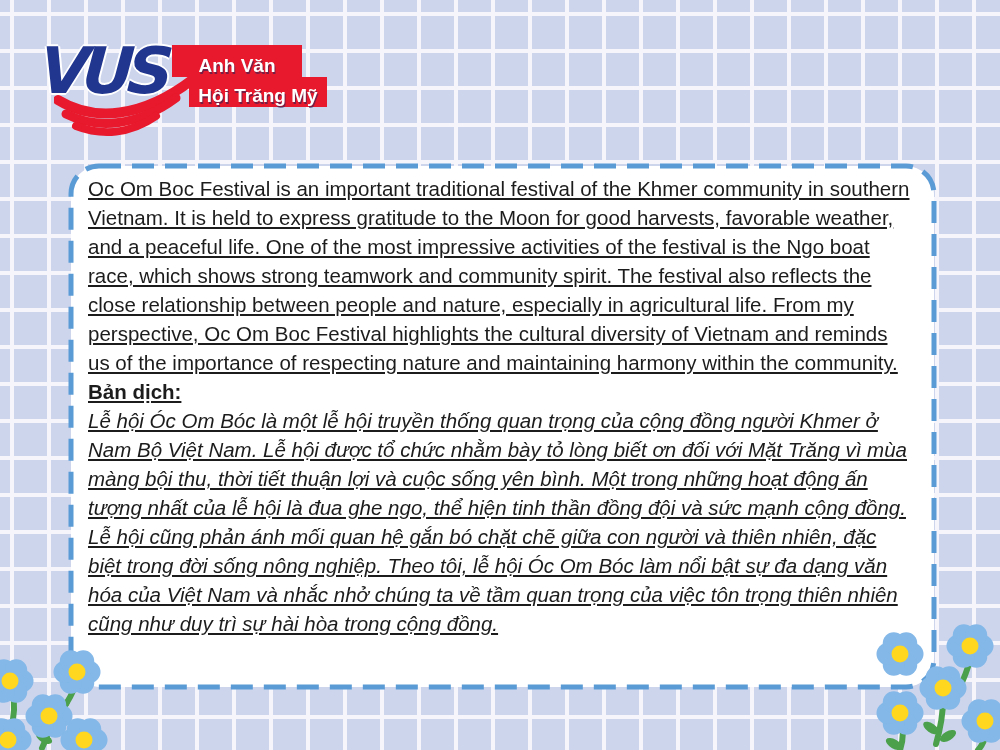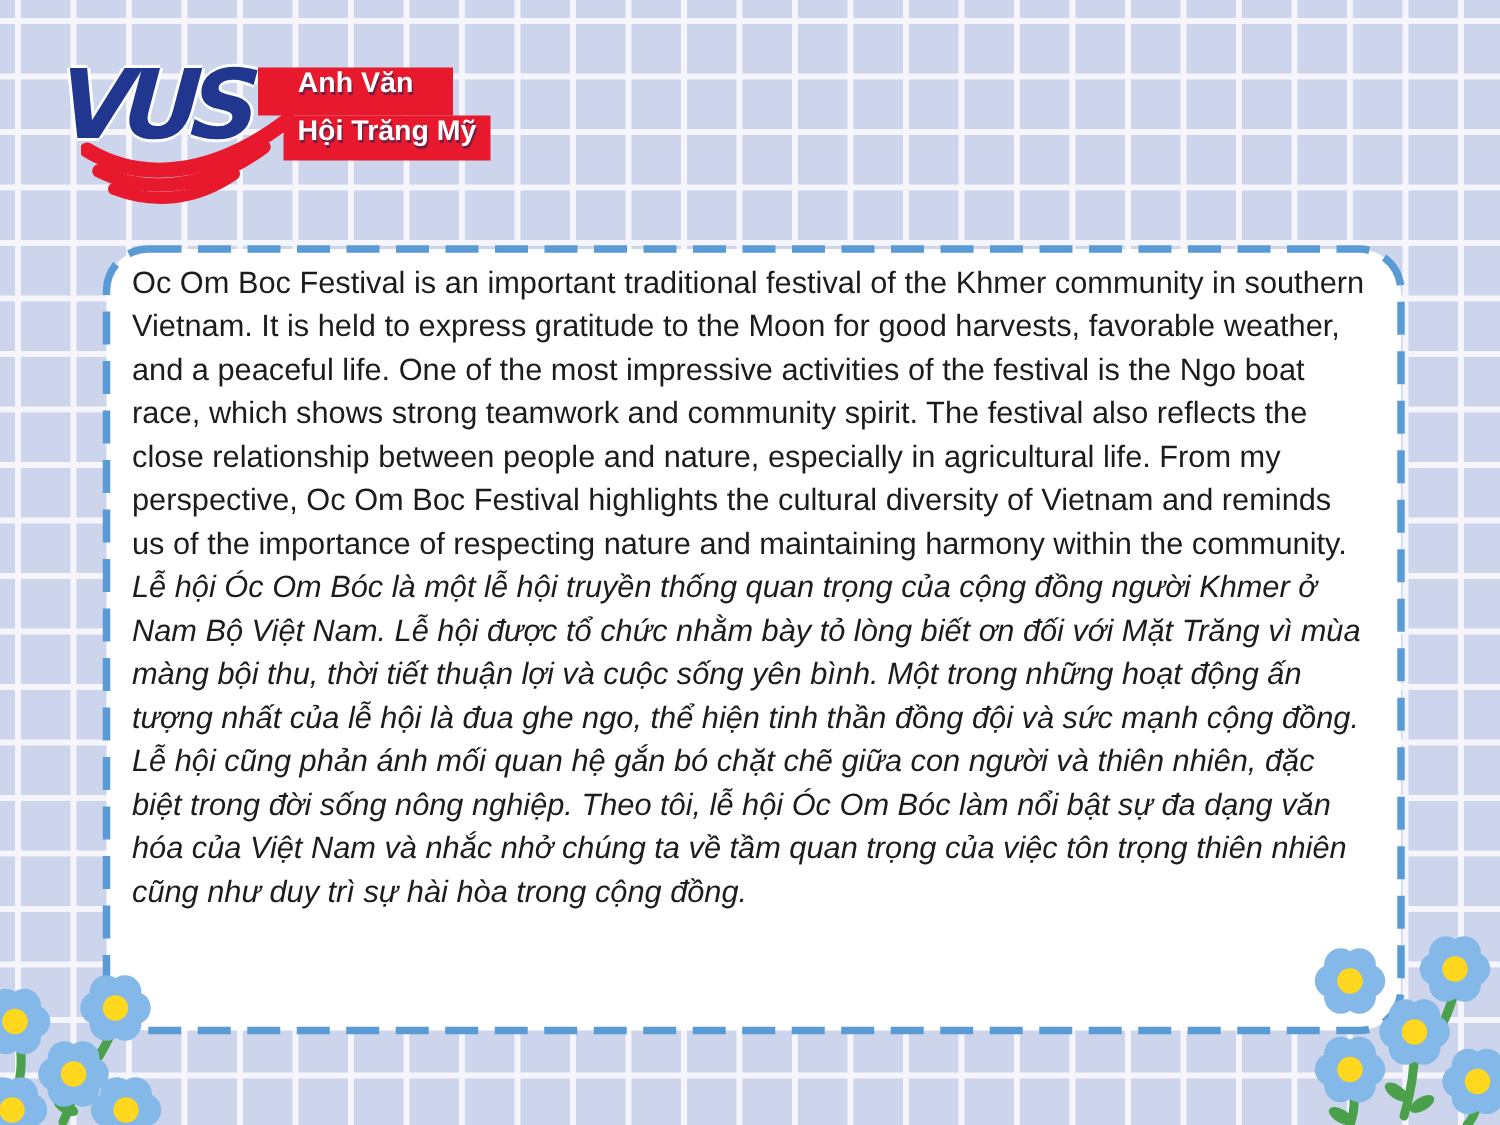--- a/index.html
+++ b/index.html
@@ -36,21 +36,21 @@
 
   
   .content-box {
     position: absolute; left: 68px; top: 163px;
     width: 869px; height: 527px;
   }
   .content-box svg.frame { position: absolute; inset: 0; }
   .content-inner {
     position: absolute; left: 20px; top: 11px; right: 24px;
     color: #1c1c1c;
-    font-size: 20.5px; line-height: 29px;
+    font-size: 20.5px; line-height: 29px; text-decoration: underline;
   }
   .para-en { margin: 0; }
   .label-translation { margin: 0; font-weight: bold; }
   .para-vi { margin: 0; font-style: italic; }
 
   
   .logo { position: absolute; left: 36px; top: 40px; width: 230px; height: 100px; }
   .logo-text {
     position: absolute; left: 4px; top: -6px;
     font-family: "DejaVu Sans", sans-serif;
@@ -58,21 +58,21 @@
     letter-spacing: -7px; color: #20368f;
     transform: skewX(-4deg);
     text-shadow: 2px 0 0 #fff, -2px 0 0 #fff, 0 2px 0 #fff, 0 -2px 0 #fff;
   }
   .logo-swoosh { position: absolute; left: 18px; top: 34px; }
 
   .banner {
     position: absolute;
     background: #e8192c; color: #ffffff;
     font-weight: bold; font-size: 19px;
-    display: flex; align-items: flex-start; justify-content: center;
+    display: flex; align-items: flex-end; justify-content: center;
     text-shadow: 1px 2px 0 rgba(25,35,90,0.55);
   }
   .banner-top    { left: 172px; top: 45px; width: 130px; height: 32px; }
   .banner-bottom { left: 189px; top: 77px; width: 138px; height: 30px; }
 
   
   .flowers-left  { position: absolute; left: 0; bottom: 0; }
   .flowers-right { position: absolute; right: 0; bottom: 0; }
 </style>
 </head>
@@ -80,20 +80,21 @@
 
 <div class="page">
 
 
   <div class="content-box">
     <svg class="frame" width="869" height="527" viewBox="0 0 869 527">
       <rect x="3" y="3" width="863" height="521" rx="28" fill="#ffffff" stroke="#5b9bd5" stroke-width="5" stroke-dasharray="22 11"></rect>
     </svg>
     <div class="content-inner">
       <p class="para-en">Oc Om Boc Festival is an important traditional festival of the Khmer community in southern Vietnam. It is held to express gratitude to the Moon for good harvests, favorable weather, and a peaceful life. One of the most impressive activities of the festival is the Ngo boat race, which shows strong teamwork and community spirit. The festival also reflects the close relationship between people and nature, especially in agricultural life. From my perspective, Oc Om Boc Festival highlights the cultural diversity of Vietnam and reminds us of the importance of respecting nature and maintaining harmony within the community.</p>
+      <p class="label-translation">Bản dịch:</p>
       <p class="para-vi">Lễ hội Óc Om Bóc là một lễ hội truyền thống quan trọng của cộng đồng người Khmer ở Nam Bộ Việt Nam. Lễ hội được tổ chức nhằm bày tỏ lòng biết ơn đối với Mặt Trăng vì mùa màng bội thu, thời tiết thuận lợi và cuộc sống yên bình. Một trong những hoạt động ấn tượng nhất của lễ hội là đua ghe ngo, thể hiện tinh thần đồng đội và sức mạnh cộng đồng. Lễ hội cũng phản ánh mối quan hệ gắn bó chặt chẽ giữa con người và thiên nhiên, đặc biệt trong đời sống nông nghiệp. Theo tôi, lễ hội Óc Om Bóc làm nổi bật sự đa dạng văn hóa của Việt Nam và nhắc nhở chúng ta về tầm quan trọng của việc tôn trọng thiên nhiên cũng như duy trì sự hài hòa trong cộng đồng.</p>
     </div>
   </div>
 
   <div class="logo">
     <svg class="logo-swoosh" width="150" height="66" viewBox="0 0 150 66">
       <path d="M4,26 C40,48 88,44 138,6" fill="none" stroke="#e8192c" stroke-width="10" stroke-linecap="round"></path>
       <path d="M12,40 C44,56 84,52 122,24" fill="none" stroke="#e8192c" stroke-width="9" stroke-linecap="round"></path>
       <path d="M22,52 C48,62 76,60 102,42" fill="none" stroke="#e8192c" stroke-width="8" stroke-linecap="round"></path>
     </svg>

